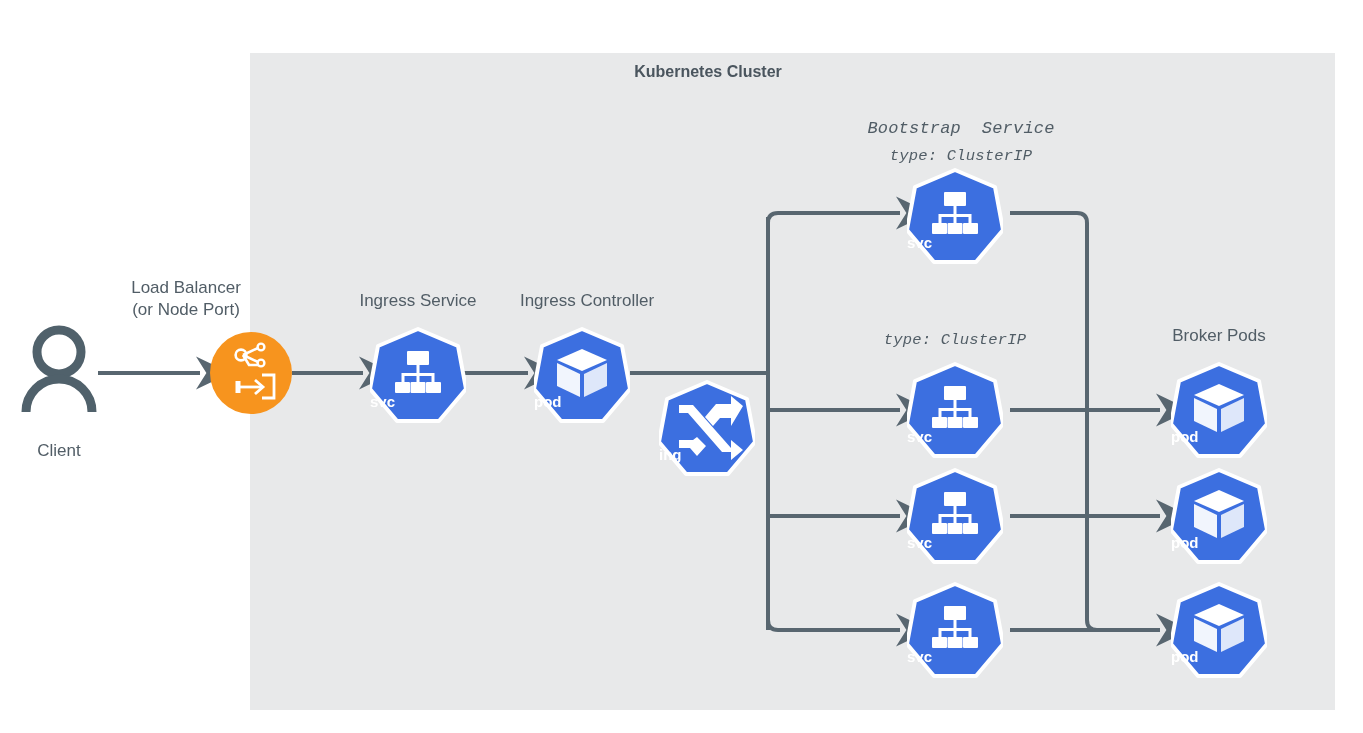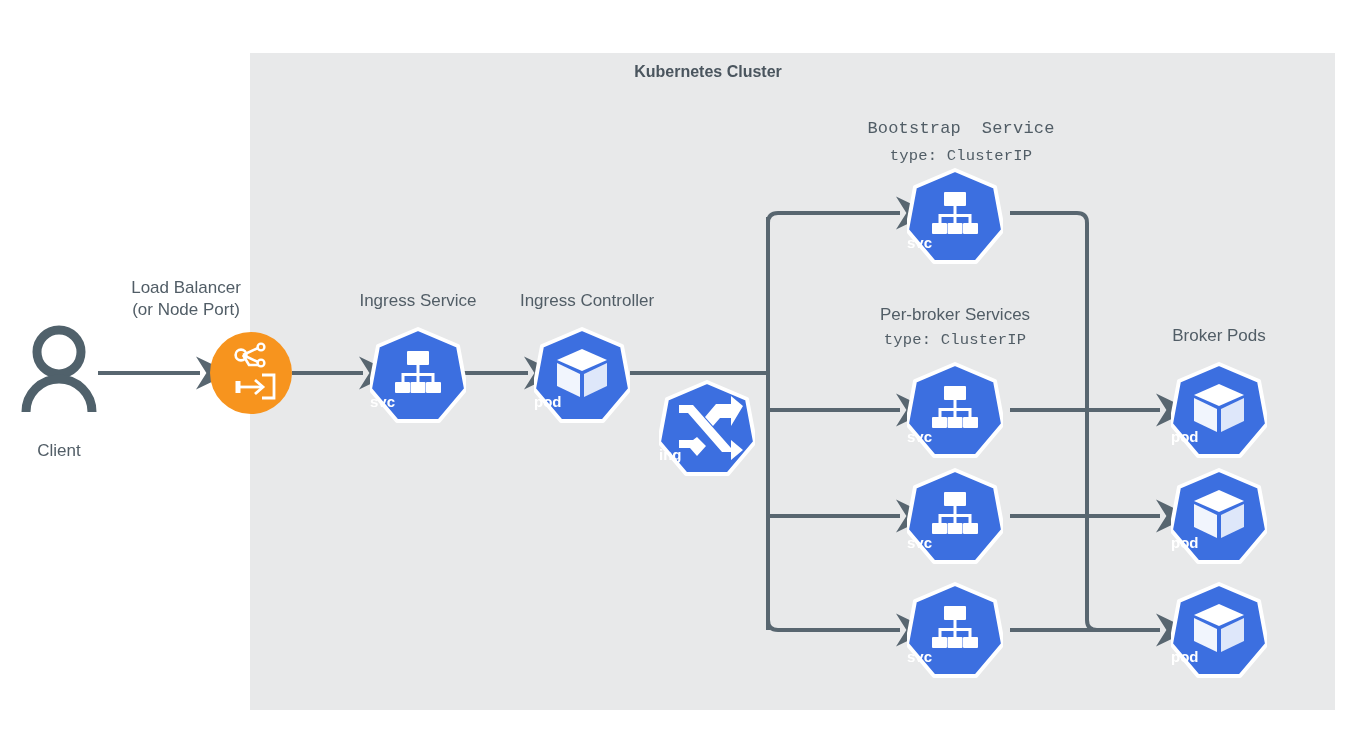--- a/index.html
+++ b/index.html
@@ -2,21 +2,21 @@
 <html><head>
 <meta charset="utf-8">
 <style>
   html,body{margin:0;padding:0;background:#ffffff;}
   body{width:1363px;height:733px;position:relative;overflow:hidden;
        font-family:"Liberation Sans", sans-serif;color:#4c5a63;}
   #stage{position:absolute;left:0;top:0;width:1363px;height:733px;}
   .svg-layer{position:absolute;left:0;top:0;width:1363px;height:733px;}
   .lbl{position:absolute;text-align:center;color:#515d66;white-space:pre;}
   .lbl.sans{font-family:"Liberation Sans", sans-serif;font-size:17px;}
-  .lbl.mono{font-family:"Liberation Mono", monospace;font-size:15.5px;letter-spacing:.2px;}
+  .lbl.mono{font-family:"Liberation Mono", monospace;font-size:15.5px;letter-spacing:.2px;font-style:italic;}
   .lbl.bold{font-weight:bold;font-size:16px;color:#4a555e;}
   .nodewrap{position:absolute;}
   .node-cap{position:absolute;width:100%;color:#ffffff;
             font-family:"Liberation Sans", sans-serif;font-size:15px;font-weight:bold;}
 </style>
 </head>
 <body>
 
 <div id="stage">
 
@@ -88,21 +88,20 @@
   <div class="lbl sans" style="left:86px;top:300px;width:200px;">(or Node Port)</div>
   <div class="lbl sans" style="left:86px;top:278px;width:200px;">Load Balancer</div>
 
   <div class="lbl sans" style="left:318px;top:291px;width:200px;">Ingress Service</div>
 
   <div class="lbl sans" style="left:487px;top:291px;width:200px;">Ingress Controller</div>
 
   <div class="lbl mono" style="left:861px;top:119px;width:200px;font-size:17px;">Bootstrap  Service</div>
   <div class="lbl mono" style="left:861px;top:147px;width:200px;">type: ClusterIP</div>
 
-  <div class="lbl sans" style="left:855px;top:305px;width:200px;">Per-broker Services</div>
   <div class="lbl mono" style="left:855px;top:331px;width:200px;">type: ClusterIP</div>
 
   <div class="lbl sans" style="left:1119px;top:326px;width:200px;">Broker Pods</div>
 
   <div class="nodewrap" style="left:370px;top:327px;width:96px;height:96px;">
     <svg width="96" height="96" viewBox="0 0 96 96">
       <polygon points="48,2 88,19 96,62 69,94 27,94 0,62 8,19" fill="#3c6fe0" stroke="#ffffff" stroke-width="4" stroke-linejoin="round"></polygon>
       <g fill="#ffffff">
         <rect x="37" y="24" width="22" height="14" rx="1"></rect>
         <rect x="25" y="55" width="15" height="11" rx="1"></rect>

